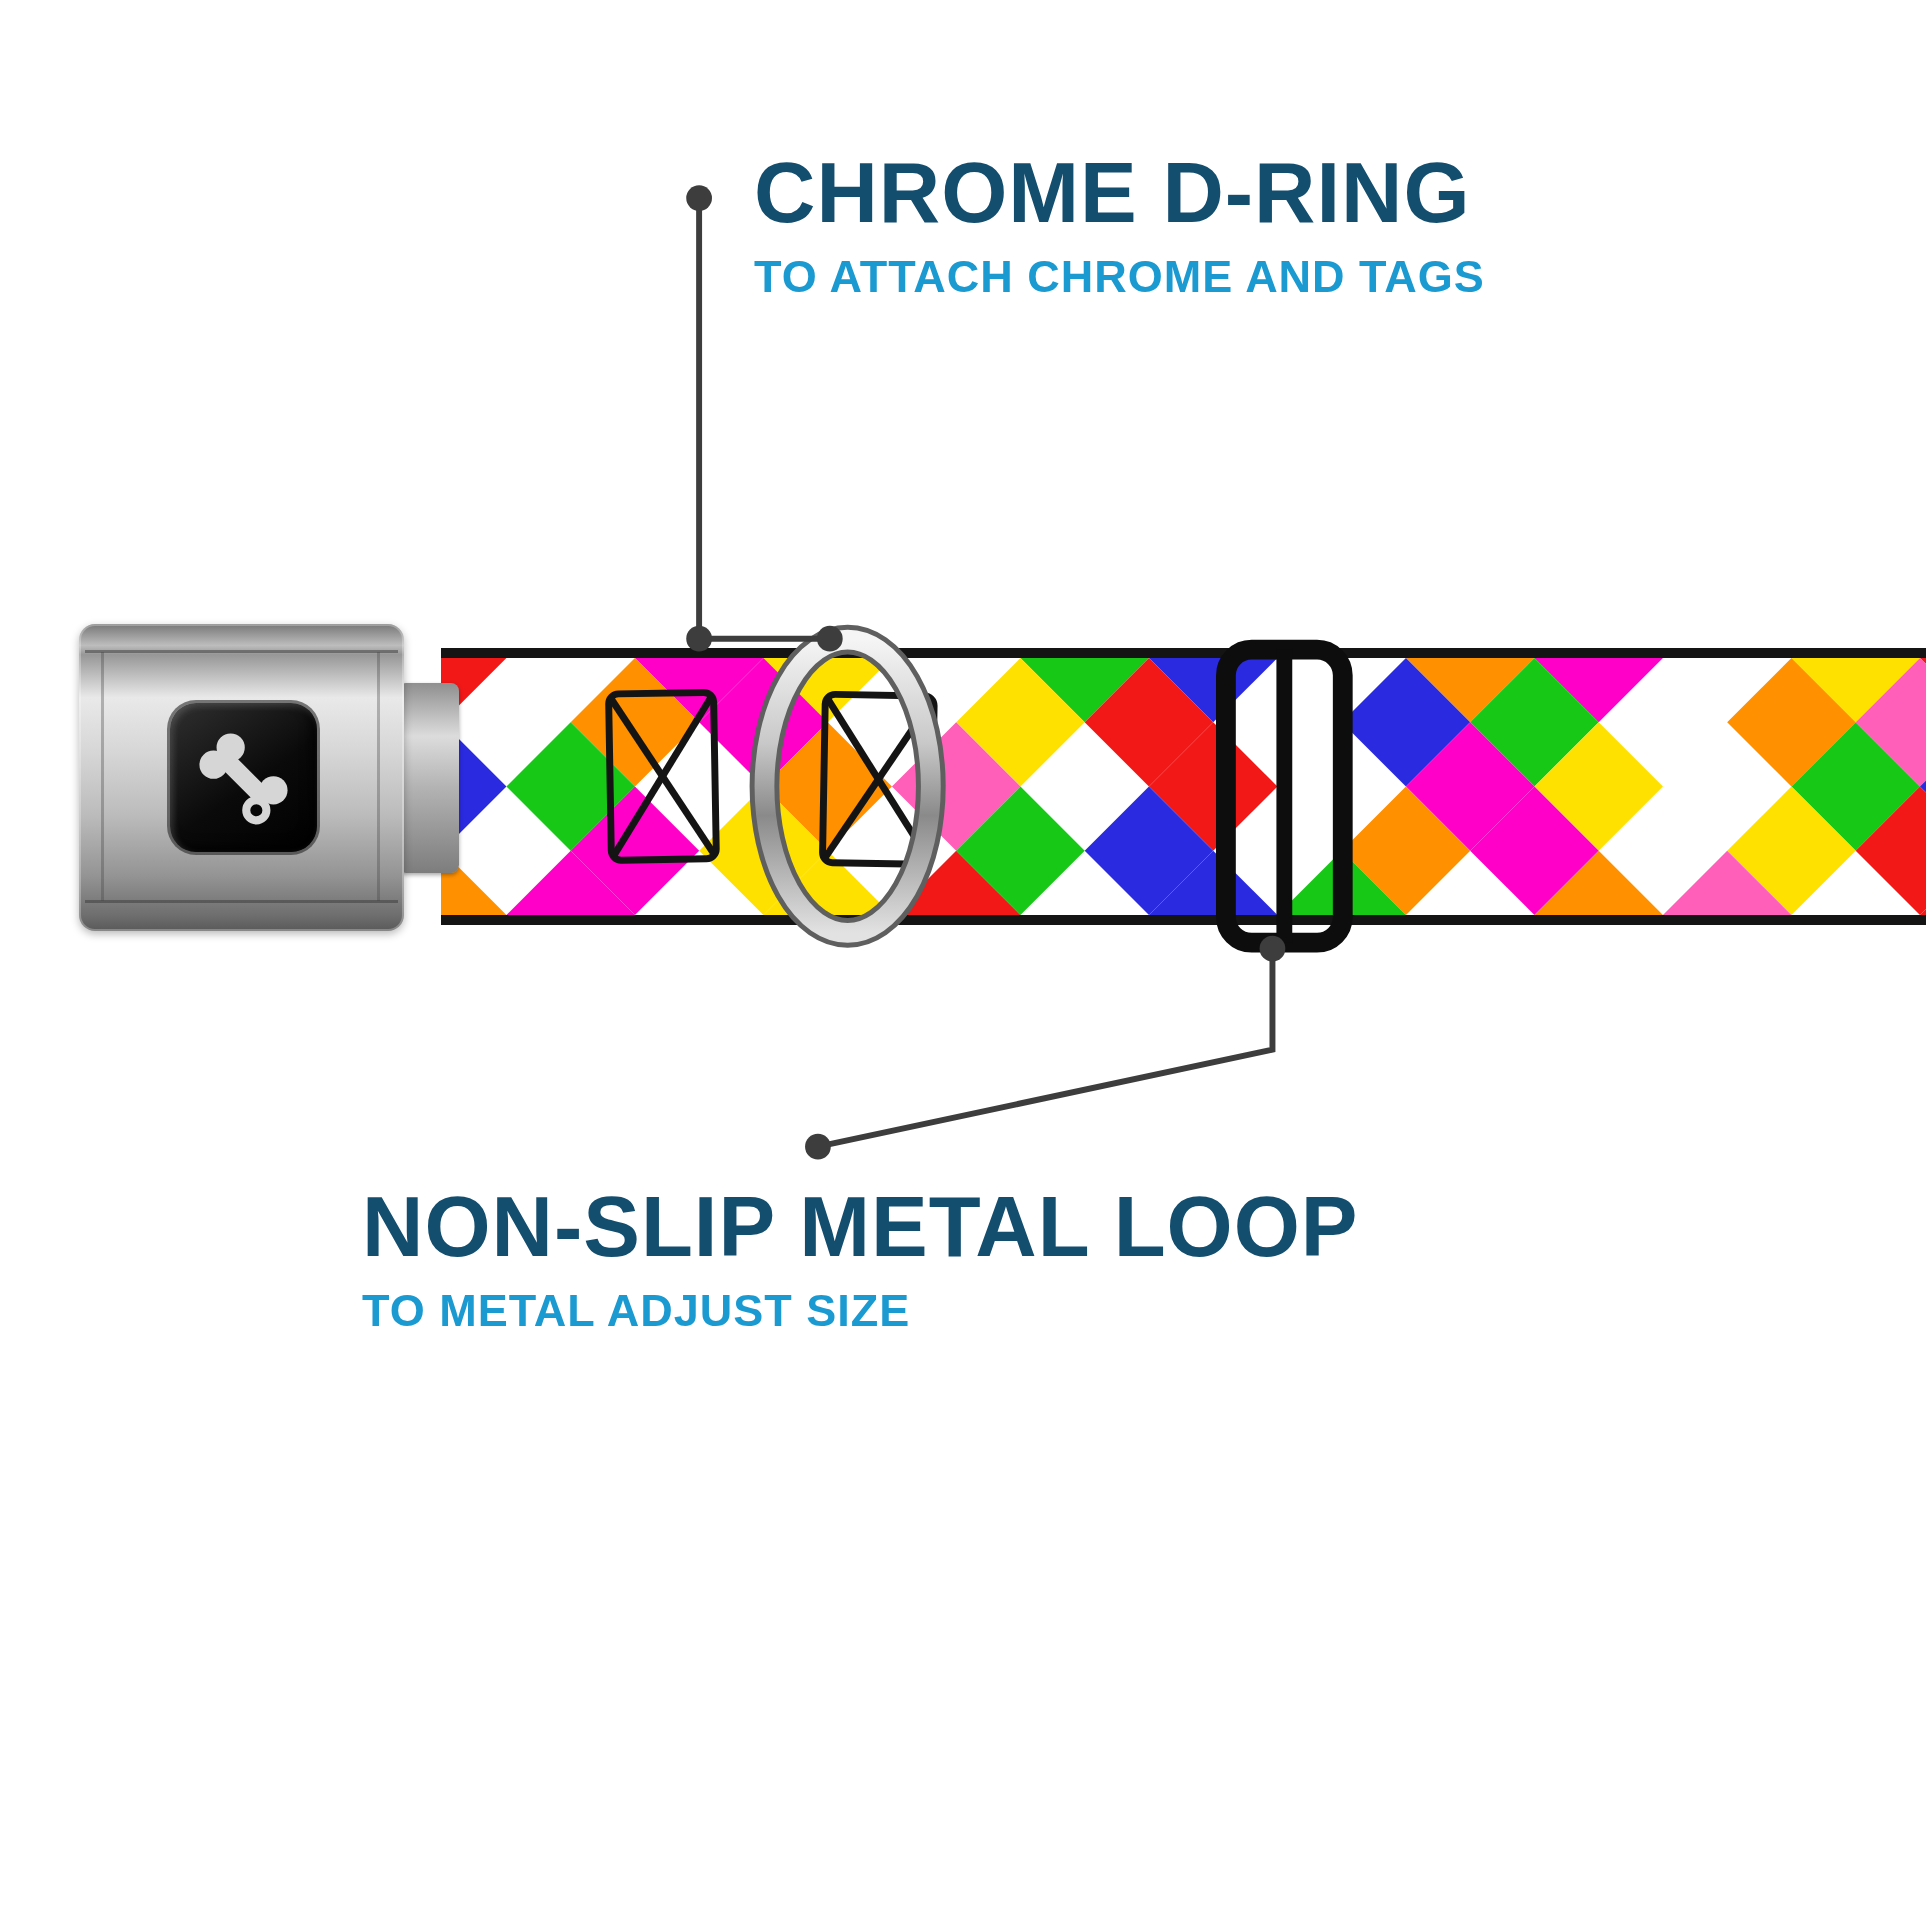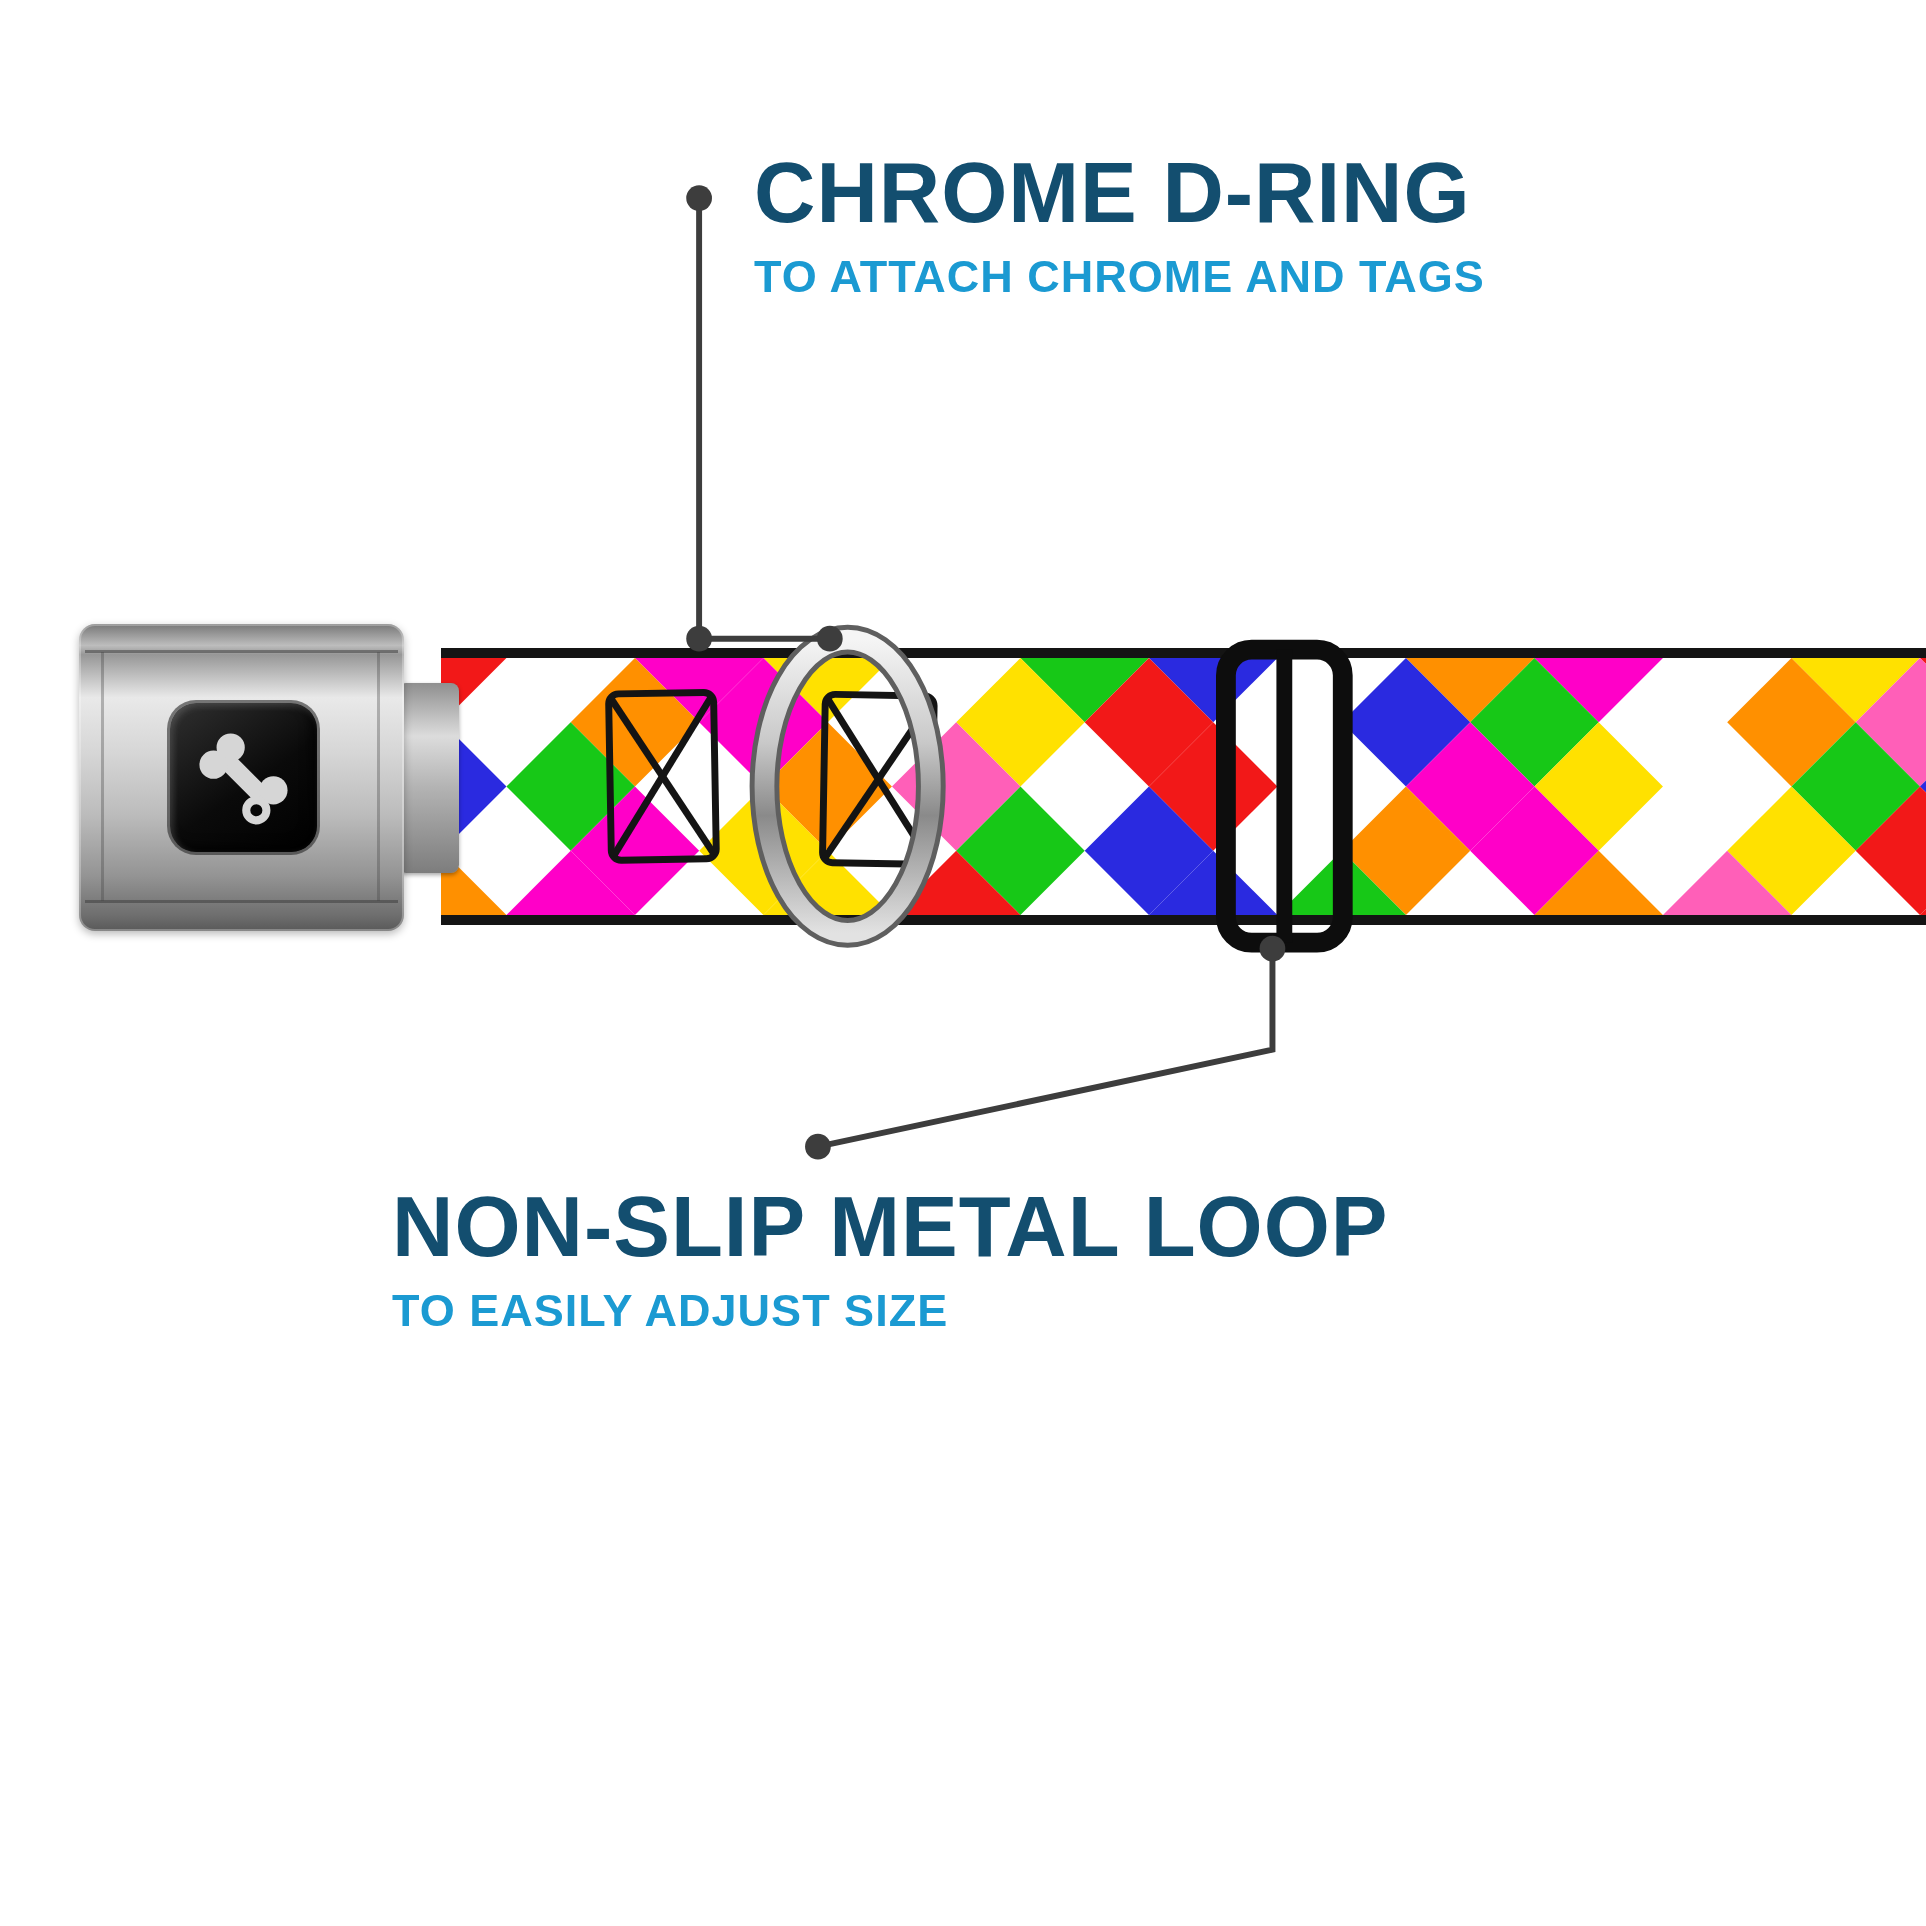--- a/index.html
+++ b/index.html
@@ -11,21 +11,21 @@
   .callout{position:absolute;z-index:3;}
   .callout .title{
     font-size:85px;font-weight:bold;color:#134e6f;line-height:1;
     letter-spacing:1px;white-space:nowrap;
   }
   .callout .subtitle{
     font-size:45px;font-weight:bold;color:#1b9ad2;margin-top:16px;
     letter-spacing:1px;white-space:nowrap;
   }
   .callout-top{left:754px;top:150px;}
-  .callout-bottom{left:392px;top:1184px;}
+  .callout-bottom{left:362px;top:1184px;}
   
   .strap{
     position:absolute;left:441px;top:648px;width:1486px;height:277px;
     background:#ffffff;border-top:10px solid #141414;border-bottom:10px solid #141414;
     box-sizing:border-box;overflow:hidden;z-index:2;
   }
   .strap svg{display:block;}
   
   .buckle{position:absolute;left:79px;top:624px;width:381px;height:307px;z-index:5;}
   .buckle-latch{
@@ -60,21 +60,21 @@
 
 <div class="canvas">
 
   <div class="callout callout-top">
     <div class="title">CHROME D-RING</div>
     <div class="subtitle">TO ATTACH CHROME AND TAGS</div>
   </div>
 
   <div class="callout callout-bottom">
     <div class="title">NON-SLIP METAL LOOP</div>
-    <div class="subtitle">TO EASILY ADJUST SIZE</div>
+    <div class="subtitle">TO METAL ADJUST SIZE</div>
   </div>
 
   <div class="strap">
     <svg id="diamond-pattern" width="1486" height="257" viewBox="0 0 1501 260">
         <polygon points="0,-65 65,0 0,65 -65,0" fill="#f21818"></polygon>
         <polygon points="260,-65 325,0 260,65 195,0" fill="#ff00c8"></polygon>
         <polygon points="390,-65 455,0 390,65 325,0" fill="#ffe100"></polygon>
         <polygon points="650,-65 715,0 650,65 585,0" fill="#17c817"></polygon>
         <polygon points="780,-65 845,0 780,65 715,0" fill="#2a2ae0"></polygon>
         <polygon points="1040,-65 1105,0 1040,65 975,0" fill="#ff9000"></polygon>

